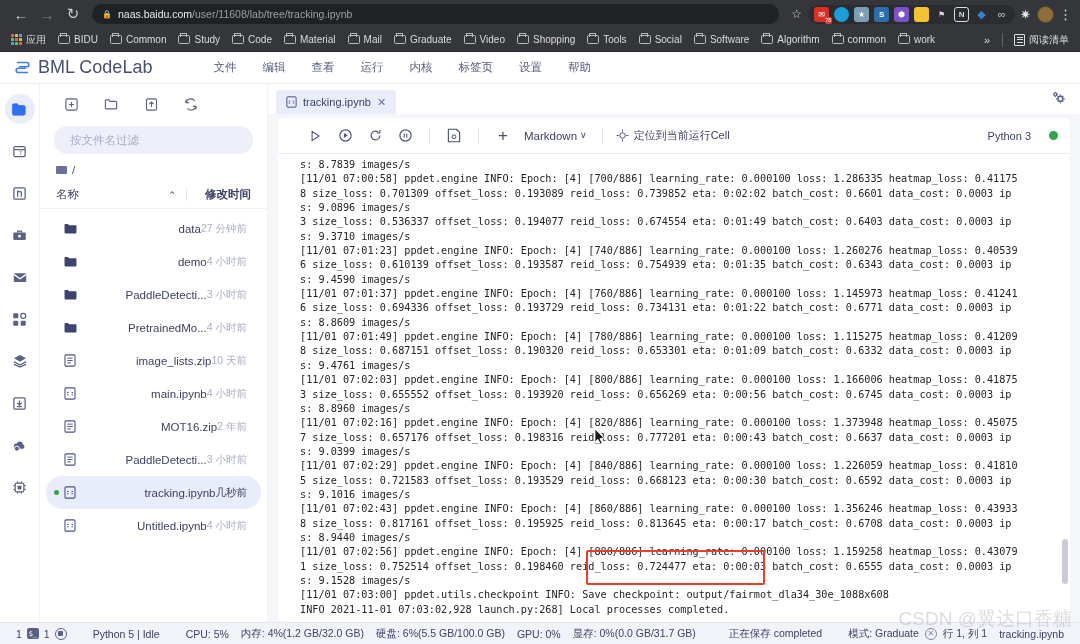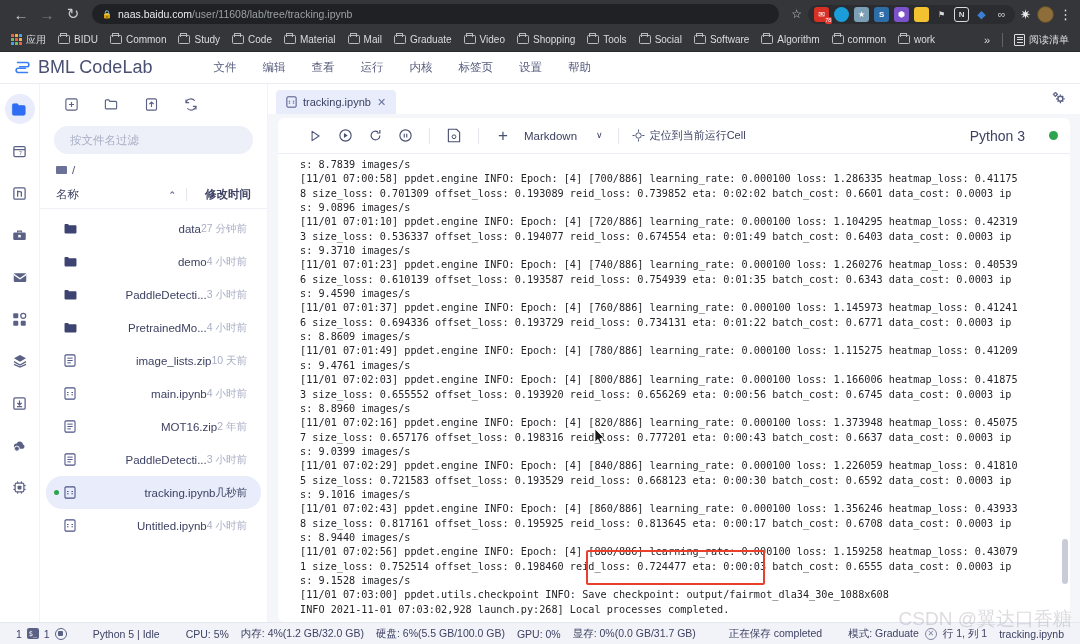--- a/index.html
+++ b/index.html
@@ -193,30 +193,30 @@
     height: 36px; background: #fff; display: flex; align-items: center;
     padding: 0 12px 0 22px; gap: 0; border-bottom: 1px solid #eceef5;
     margin: 4px 10px 0 10px; border-radius: 6px 6px 0 0;
   }
   .tb-ico {
     width: 30px; height: 26px; display: flex; align-items: center;
     justify-content: center; color: #4a5072;
   }
   .tb-sep { width: 1px; height: 16px; background: #e3e5ef; margin: 0 9px; }
   .tb-select {
-    display: flex; align-items: flex-start; gap: 19px; font-size: 11.5px;
+    display: flex; align-items: flex-start; gap: 3px; font-size: 11.5px;
     color: #3d4263; padding: 0 6px;
   }
   .tb-locate {
     display: flex; align-items: center; gap: 5px; font-size: 11px;
     color: #3d4263; padding: 0 4px;
   }
   .tb-spacer { flex: 1; }
   .tb-kernel {
-    display: flex; align-items: center; gap: 24px; font-size: 14px;
+    display: flex; align-items: center; gap: 18px; font-size: 11px;
     color: #3d4263;
   }
   .kernel-dot { width: 9px; height: 9px; border-radius: 50%; background: #2ea44f; }
 
   .nb-scroll {
     flex: 1; background: #fff; margin: 0 10px; overflow: hidden;
     position: relative; border-radius: 0 0 6px 6px;
   }
   .cell-out {
     padding: 4px 0 0 0; position: relative;
@@ -694,30 +694,30 @@
         <span class="kernel-dot"></span>
       </div>
     </div>
 
     <div class="nb-scroll">
       <div class="cell-out" id="outbox">
           <div class="out-line">s: 8.7839 images/s</div>
           <div class="out-line">[11/01 07:00:58] ppdet.engine INFO: Epoch: [4] [700/886] learning_rate: 0.000100 loss: 1.286335 heatmap_loss: 0.41175</div>
           <div class="out-line">8 size_loss: 0.701309 offset_loss: 0.193089 reid_loss: 0.739852 eta: 0:02:02 batch_cost: 0.6601 data_cost: 0.0003 ip</div>
           <div class="out-line">s: 9.0896 images/s</div>
-          <div class="out-line">[11/01 07:01:10] ppdet.engine INFO: Epoch: [4] [720/886] learning_rate: 0.000100 loss: 1.104295 heatmap_loss: 0.42319</div>
           <div class="out-line">3 size_loss: 0.536337 offset_loss: 0.194077 reid_loss: 0.674554 eta: 0:01:49 batch_cost: 0.6403 data_cost: 0.0003 ip</div>
           <div class="out-line">s: 9.3710 images/s</div>
           <div class="out-line">[11/01 07:01:23] ppdet.engine INFO: Epoch: [4] [740/886] learning_rate: 0.000100 loss: 1.260276 heatmap_loss: 0.40539</div>
           <div class="out-line">6 size_loss: 0.610139 offset_loss: 0.193587 reid_loss: 0.754939 eta: 0:01:35 batch_cost: 0.6343 data_cost: 0.0003 ip</div>
           <div class="out-line">s: 9.4590 images/s</div>
           <div class="out-line">[11/01 07:01:37] ppdet.engine INFO: Epoch: [4] [760/886] learning_rate: 0.000100 loss: 1.145973 heatmap_loss: 0.41241</div>
           <div class="out-line">6 size_loss: 0.694336 offset_loss: 0.193729 reid_loss: 0.734131 eta: 0:01:22 batch_cost: 0.6771 data_cost: 0.0003 ip</div>
           <div class="out-line">s: 8.8609 images/s</div>
           <div class="out-line">[11/01 07:01:49] ppdet.engine INFO: Epoch: [4] [780/886] learning_rate: 0.000100 loss: 1.115275 heatmap_loss: 0.41209</div>
+          <div class="out-line">8 size_loss: 0.687151 offset_loss: 0.190320 reid_loss: 0.653301 eta: 0:01:09 batch_cost: 0.6332 data_cost: 0.0003 ip</div>
           <div class="out-line">s: 9.4761 images/s</div>
           <div class="out-line">[11/01 07:02:03] ppdet.engine INFO: Epoch: [4] [800/886] learning_rate: 0.000100 loss: 1.166006 heatmap_loss: 0.41875</div>
           <div class="out-line">3 size_loss: 0.655552 offset_loss: 0.193920 reid_loss: 0.656269 eta: 0:00:56 batch_cost: 0.6745 data_cost: 0.0003 ip</div>
           <div class="out-line">s: 8.8960 images/s</div>
           <div class="out-line">[11/01 07:02:16] ppdet.engine INFO: Epoch: [4] [820/886] learning_rate: 0.000100 loss: 1.373948 heatmap_loss: 0.45075</div>
           <div class="out-line">7 size_loss: 0.657176 offset_loss: 0.198316 reid_loss: 0.777201 eta: 0:00:43 batch_cost: 0.6637 data_cost: 0.0003 ip</div>
           <div class="out-line">s: 9.0399 images/s</div>
           <div class="out-line">[11/01 07:02:29] ppdet.engine INFO: Epoch: [4] [840/886] learning_rate: 0.000100 loss: 1.226059 heatmap_loss: 0.41810</div>
           <div class="out-line">5 size_loss: 0.721583 offset_loss: 0.193529 reid_loss: 0.668123 eta: 0:00:30 batch_cost: 0.6592 data_cost: 0.0003 ip</div>
           <div class="out-line">s: 9.1016 images/s</div>

